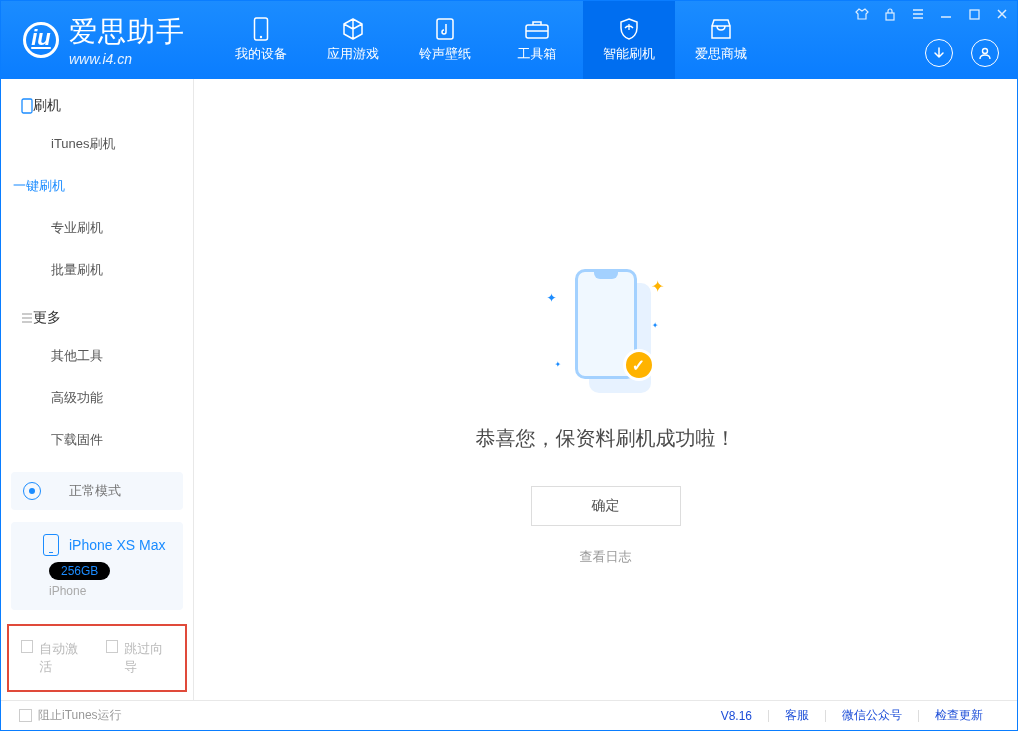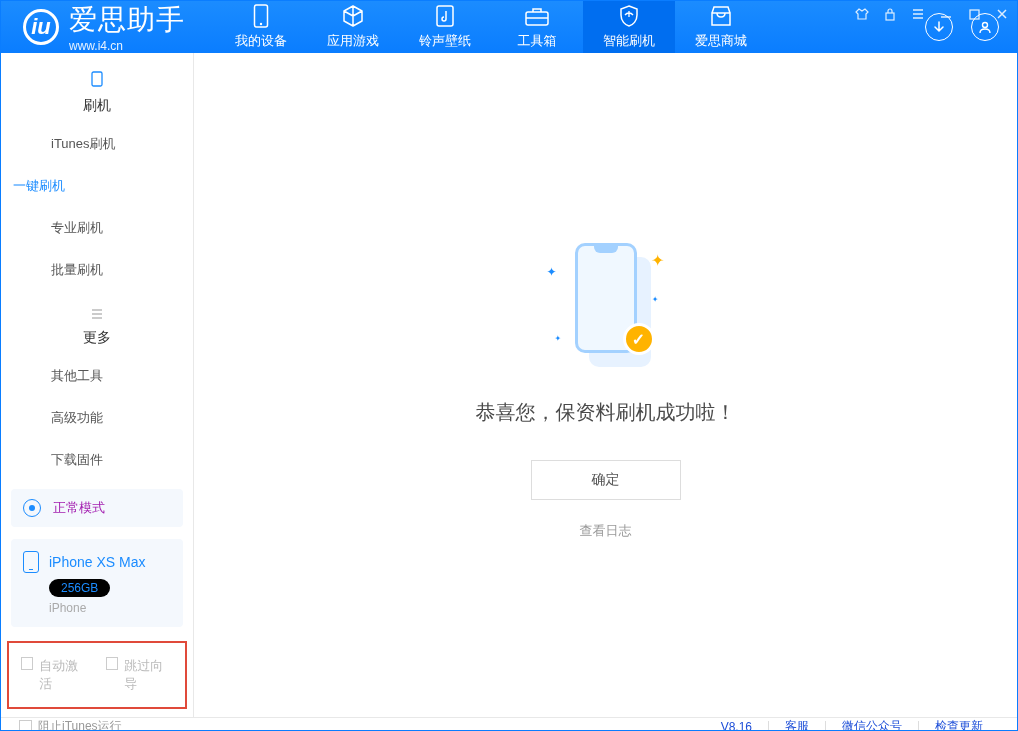--- a/index.html
+++ b/index.html
@@ -1,44 +1,44 @@
 <!DOCTYPE html>
 <html><head>
 <meta charset="utf-8">
 <style>
 * { margin: 0; padding: 0; box-sizing: border-box; font-family: "Microsoft YaHei", Arial, sans-serif; }
 body { background: #fff; }
 .window { width: 1018px; height: 731px; border: 1px solid #0a7dff; display: flex; flex-direction: column; overflow: hidden; }
 .header { height: 78px; background: linear-gradient(to bottom, #1b8cff, #0a7dff); display: flex; align-items: stretch; color: #fff; position: relative; }
 .logo-area { display: flex; align-items: center; padding: 0 22px; }
-.logo-circle { width: 36px; height: 36px; border: 3px solid #fff; border-radius: 50%; display: flex; align-items: center; justify-content: center; margin-right: 10px; }
+.logo-circle { width: 36px; height: 36px; border: 3px solid #fff; border-radius: 50%; display: flex; justify-content: center; margin-right: 10px; text-decoration: underline; }
 .logo-inner { color: #fff; font-weight: bold; font-size: 22px; font-style: italic; }
 .logo-text { display: flex; flex-direction: column; }
 .logo-text .cn { font-size: 28px; font-weight: 500; letter-spacing: 1px; }
-.logo-text .en { font-size: 12px; opacity: 0.9; }
+.logo-text .en { font-size: 14px; opacity: 0.9; font-style: italic; }
 .nav-tabs { display: flex; align-items: stretch; margin-left: 8px; }
 .nav-tab { width: 92px; display: flex; flex-direction: column; align-items: center; justify-content: center; cursor: pointer; gap: 4px; }
 .nav-tab.active { background: #006ef0; }
 .nav-tab .nav-icon { width: 28px; height: 24px; display: flex; align-items: center; justify-content: center; }
 .nav-tab .nav-label { font-size: 13px; }
 .window-controls { position: absolute; right: 8px; top: 6px; display: flex; gap: 14px; align-items: center; }
 .window-controls .wc { width: 14px; height: 14px; cursor: pointer; display: flex; align-items: center; justify-content: center; color: #fff; opacity: 0.85; }
 .header-right-icons { position: absolute; right: 18px; bottom: 12px; display: flex; gap: 18px; align-items: center; }
 .hr-icon { width: 28px; height: 28px; border: 1.5px solid #fff; border-radius: 50%; display: flex; align-items: center; justify-content: center; cursor: pointer; color: #fff; font-size: 15px; }
 .body { flex: 1; display: flex; }
 .sidebar { width: 193px; border-right: 1px solid #e8e8e8; display: flex; flex-direction: column; background: #fff; }
-.side-sec-head { display: flex; align-items: center; padding: 18px 20px 8px; color: #333; font-size: 14px; gap: 10px; flex-direction: column; }
+.side-sec-head { display: flex; align-items: center; padding: 18px 20px 8px; color: #333; font-size: 14px; gap: 0; }
 .side-item { padding: 12px 20px 12px 50px; color: #555; font-size: 13px; cursor: pointer; }
 .side-item.active { color: #1b8cff; padding-left: 12px; }
 .side-spacer { flex: 1; }
-.mode-box { margin: 8px 10px; background: #f4f8fd; border-radius: 4px; padding: 10px 12px; display: flex; align-items: flex-start; gap: 12px; color: #a21caf; font-size: 13px; }
+.mode-box { margin: 8px 10px; background: #f4f8fd; border-radius: 4px; padding: 10px 12px; display: flex; align-items: flex-start; gap: 28px; color: #737373; font-size: 13px; }
 .mode-icon { width: 18px; height: 18px; border: 1.5px solid #1b8cff; border-radius: 50%; display: flex; align-items: center; justify-content: center; }
 .mode-icon::before { content: ""; width: 6px; height: 6px; background: #1b8cff; border-radius: 50%; }
 .device-box { margin: 4px 10px 10px; background: #f4f8fd; border-radius: 4px; padding: 12px; }
-.device-row1 { display: flex; align-items: center; gap: 10px; }
+.device-row1 { display: flex; align-items: center; gap: 10px; margin-left: 20px; }
 .device-icon { width: 16px; height: 22px; border: 1.5px solid #1b8cff; border-radius: 3px; position: relative; }
 .device-icon::after { content: ""; position: absolute; bottom: 2px; left: 50%; transform: translateX(-50%); width: 4px; height: 1.5px; background: #1b8cff; }
 .device-name { color: #1b8cff; font-size: 14px; font-weight: 500; }
 .capacity-badge { display: inline-block; margin-top: 6px; margin-left: 26px; background: #000000; color: #1b8cff; padding: 2px 12px; border-radius: 10px; font-size: 12px; }
 .device-type { margin-top: 4px; margin-left: 26px; color: #aaa; font-size: 12px; }
 .check-row { margin: 4px 6px 8px; border: 2px solid #e04a3a; padding: 14px 12px; display: flex; gap: 18px; align-items: center; }
 .checkbox-wrap { display: flex; gap: 6px; color: #bbb; font-size: 13px; cursor: pointer; }
 .fake-checkbox { width: 13px; height: 13px; border: 1px solid #ccc; background: #fff; }
 .main { flex: 1; background: #fff; display: flex; flex-direction: column; align-items: center; padding-top: 190px; }
 .phone-illus { width: 90px; height: 118px; position: relative; margin-bottom: 38px; }

